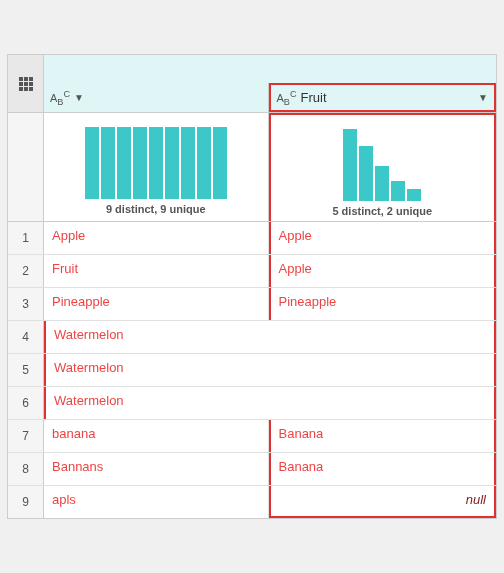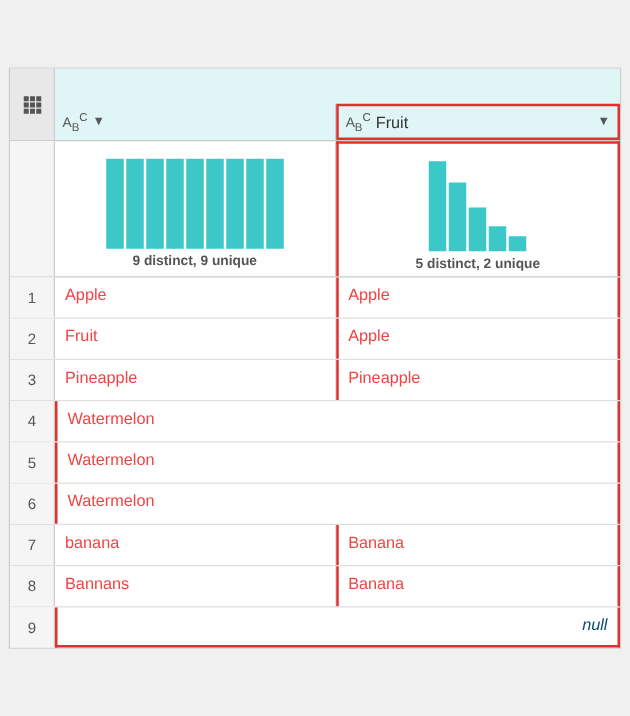--- a/index.html
+++ b/index.html
@@ -121,21 +121,21 @@
       padding: 6px 8px;
       border-right: 1px solid #e0e0e0;
       color: #ef4444;
     }
     .data-cell:last-child {
       border-right: none;
       border-left: 2px solid #e03030;
       border-right: 2px solid #e03030;
     }
     .data-cell.null-cell {
-      color: #0c4a6e;
+      color: #7f1d1d;
       font-style: italic;
       text-align: right;
     }
     
     .data-row:last-child .data-cell:last-child {
       border-bottom: 2px solid #e03030;
     }
     
     .chart-cell.fruit-chart {
       border-top: 2px solid #e03030;
@@ -245,16 +245,17 @@
         <div class="data-cell">banana</div>
         <div class="data-cell">Banana</div>
       </div>
       <div class="data-row">
         <div class="row-num-cell">8</div>
         <div class="data-cell">Bannans</div>
         <div class="data-cell">Banana</div>
       </div>
       <div class="data-row">
         <div class="row-num-cell">9</div>
+        <div class="data-cell">apls</div>
         <div class="data-cell null-cell">null</div>
       </div>
     </div>
 </div>
 
 </body></html>

